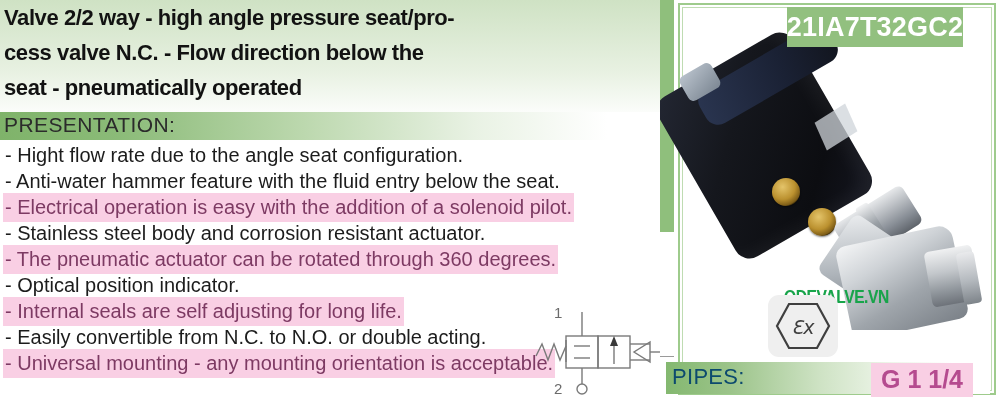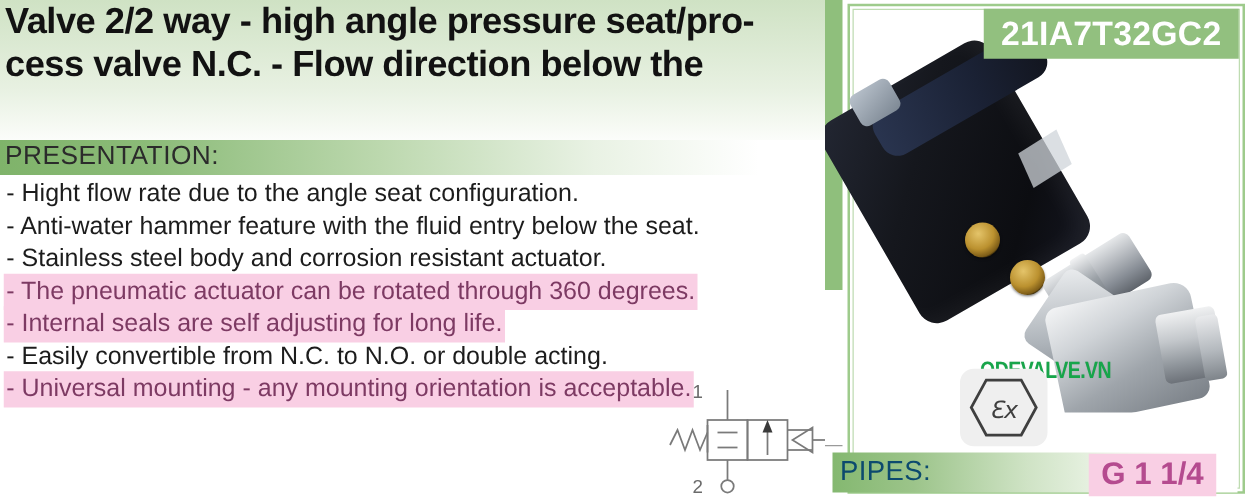--- a/index.html
+++ b/index.html
@@ -10,21 +10,21 @@
   }
   .page{position:relative;width:1000px;height:400px;}
 
   
   .left{
     position:absolute;left:0;top:0;width:660px;height:400px;
     background:linear-gradient(to bottom,#cfe2c4 0%,#e8f1e2 18%,#ffffff 30%,#ffffff 100%);
   }
   .title{
     position:absolute;left:4px;top:0px;width:650px;
-    font-size:29px;font-weight:bold;line-height:35px;
+    font-size:22px;font-weight:bold;line-height:35px;
     letter-spacing:-0.4px;color:#121212;
   }
   .presentation-band{
     position:absolute;left:0;top:112px;width:660px;height:28px;
     background:linear-gradient(to right,#7fb36a 0%,#8bbb78 18%,#bcd8ae 46%,#e9f2e4 72%,#ffffff 92%,#ffffff 100%);
   }
   .presentation-label{
     position:absolute;left:4px;top:113px;
     font-size:21px;color:#2b2b2b;letter-spacing:0.4px;
   }
@@ -70,21 +70,21 @@
     border:2px solid #9ecb8c;
     background:#ffffff;box-sizing:border-box;
   }
   .right-frame-inner{
     position:absolute;left:22px;top:7px;width:310px;height:384px;
     border:1px solid #bfdcb2;box-sizing:border-box;
     pointer-events:none;
   }
 
   .code-badge{
-    position:absolute;left:787px;top:7px;width:204px;height:40px;
+    position:absolute;left:787px;top:7px;width:176px;height:40px;
     background:#92c07f;color:#ffffff;
     font-size:27px;font-weight:bold;letter-spacing:0.2px;
     display:flex;align-items:center;justify-content:center;
   }
 
   
   .valve{position:absolute;left:660px;top:30px;width:340px;height:300px;overflow:hidden;}
   .v-coil{
     position:absolute;left:27px;top:23px;width:155px;height:185px;
     background:linear-gradient(135deg,#232733 0%,#15171d 35%,#0c0d11 75%,#141620 100%);
@@ -180,30 +180,33 @@
 </head>
 <body>
 
 <div class="page">
 
   <div class="left">
 
     <div class="title">
       <div>Valve 2/2 way - high angle pressure seat/pro-</div>
       <div>cess valve N.C. - Flow direction below the</div>
+      <div>seat - pneumatically operated</div>
     </div>
 
     <div class="presentation-band"></div>
     <div class="presentation-label">PRESENTATION:</div>
 
     <div class="bullets">
       <div class="bullet"><span class="plain">- Hight flow rate  due to the angle seat configuration.</span></div>
       <div class="bullet"><span class="plain">- Anti-water hammer feature with the fluid entry below the seat.</span></div>
+      <div class="bullet"><span class="hl">- Electrical operation is easy with the addition of a solenoid pilot.</span></div>
       <div class="bullet"><span class="plain">- Stainless steel body and corrosion resistant actuator.</span></div>
       <div class="bullet"><span class="hl">- The pneumatic actuator can be rotated through 360 degrees.</span></div>
+      <div class="bullet"><span class="plain">- Optical position indicator.</span></div>
       <div class="bullet"><span class="hl">- Internal seals are self adjusting for long life.</span></div>
       <div class="bullet"><span class="plain">- Easily convertible from N.C. to N.O. or double acting.</span></div>
       <div class="bullet"><span class="hl">- Universal mounting - any mounting orientation is acceptable.</span></div>
     </div>
 
     <div class="symbol">
       <svg width="136" height="100" viewBox="0 0 136 100">
         <g fill="none" stroke="#7a7a7a" stroke-width="1.4">
 
           <polyline points="12,56 18,44 24,60 30,44 36,60 42,46"></polyline>

